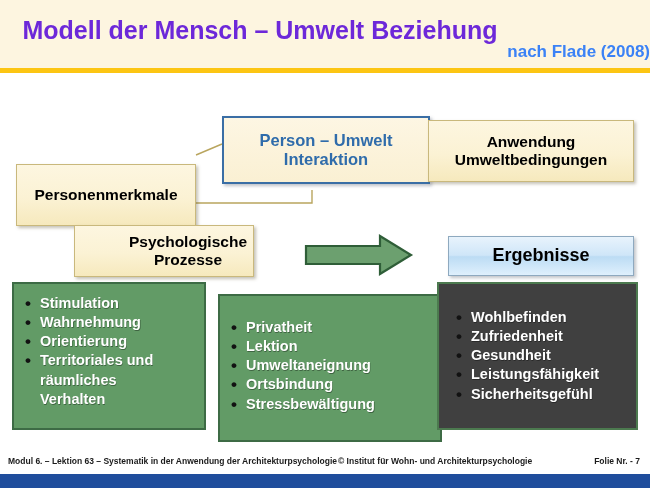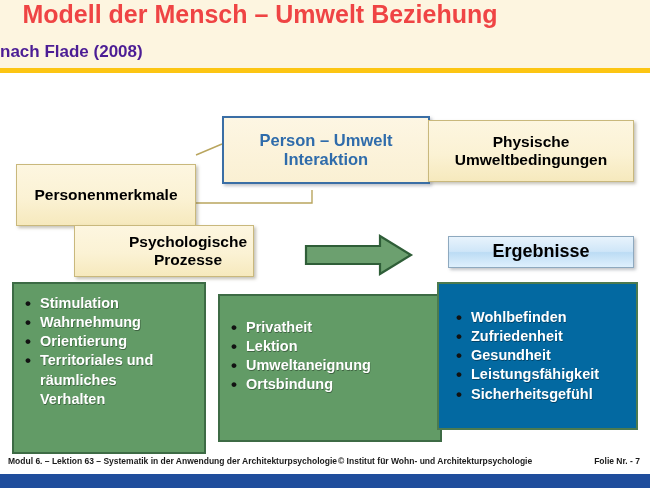--- a/index.html
+++ b/index.html
@@ -32,37 +32,37 @@
   }
   .header-rule {
     position: absolute;
     left: 0; top: 68px;
     width: 650px;
     height: 5px;
     background: #fcc513;
   }
   .title-main {
     position: absolute;
-    left: 0; top: 0;
+    left: 0; top: 16px;
     width: 520px;
     text-align: center;
     font-size: 25px;
     font-weight: bold;
-    color: #ef4444;
+    color: #6d28d9;
     letter-spacing: 0px;
     white-space: nowrap;
   }
   .title-sub {
     position: absolute;
     left: 0; top: 42px;
     width: 650px;
-    text-align: left;
+    text-align: right;
     font-size: 17px;
     font-weight: bold;
-    color: #4c1d95;
+    color: #3b82f6;
     white-space: nowrap;
   }
 
   
   .box {
     position: absolute;
     box-sizing: border-box;
     display: flex;
     align-items: center;
     justify-content: center;
@@ -113,21 +113,21 @@
   .list-box {
     position: absolute;
     box-sizing: border-box;
     padding: 10px 6px 8px 8px;
   }
   .green-box {
     background: #629b66;
     border: 2px solid #3d6b45;
   }
   .blue-box {
-    background: #0369a1;
+    background: #404040;
     border: 2px solid #4c7a4f;
   }
   .list-box ul {
     margin: 0;
     padding: 0 0 0 16px;
     list-style: none;
   }
   .list-box li {
     position: relative;
     color: #ffffff;
@@ -205,56 +205,57 @@
   <div class="box cream-box" style="left:16px; top:120px; width:180px; height:62px;margin-top:44px;">
     <span>Personenmerkmale</span>
   </div>
 
   <div class="box center-box" style="left:222px; top:116px; width:208px; height:68px; flex-direction:column;">
     <span>Person – Umwelt</span>
     <span>Interaktion</span>
   </div>
 
   <div class="box cream-box" style="left:428px; top:120px; width:206px; height:62px; flex-direction:column;">
-    <span>Physische</span>
+    <span>Anwendung</span>
     <span>Umweltbedingungen</span>
   </div>
 
   <div class="box cream-box" style="left:74px; top:225px; width:180px; height:52px; flex-direction:column;padding-left:48px;">
     <span>Psychologische</span>
     <span>Prozesse</span>
   </div>
 
   <div class="arrow-wrap">
     <svg width="110" height="42" viewBox="0 0 110 42">
       <polygon points="2,12 76,12 76,2 107,21 76,40 76,30 2,30" fill="#6ca06f" stroke="#2f5e38" stroke-width="2.2" stroke-linejoin="miter"></polygon>
     </svg>
   </div>
 
-  <div class="box result-box" style="left:448px; top:236px; width:186px; height:32px;">
+  <div class="box result-box" style="left:448px; top:236px; width:186px; height:40px;">
     <span>Ergebnisse</span>
   </div>
 
-  <div class="list-box green-box" style="left:12px; top:282px; width:194px; height:172px;">
+  <div class="list-box green-box" style="left:12px; top:282px; width:194px; height:148px;">
     <ul>
       <li>Stimulation</li>
       <li>Wahrnehmung</li>
       <li>Orientierung</li>
       <li>Territoriales und</li>
       <li class="cont">räumliches</li>
       <li class="cont">Verhalten</li>
     </ul>
   </div>
 
   <div class="list-box green-box" style="left:218px; top:282px; width:224px; height:148px; padding-top:22px;margin-top:12px;">
     <ul>
       <li>Privatheit</li>
       <li>Lektion</li>
       <li>Umweltaneignung</li>
       <li>Ortsbindung</li>
+      <li>Stressbewältigung</li>
     </ul>
   </div>
 
   <div class="list-box blue-box" style="left:437px; top:282px; width:201px; height:148px; padding-top:24px; padding-left:14px;">
     <ul>
       <li>Wohlbefinden</li>
       <li>Zufriedenheit</li>
       <li>Gesundheit</li>
       <li>Leistungsfähigkeit</li>
       <li>Sicherheitsgefühl</li>

